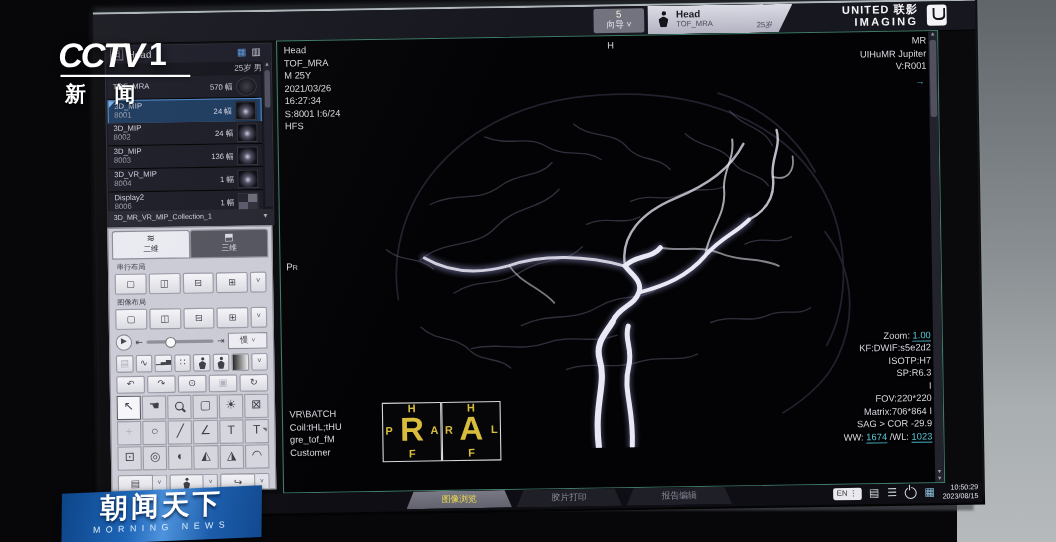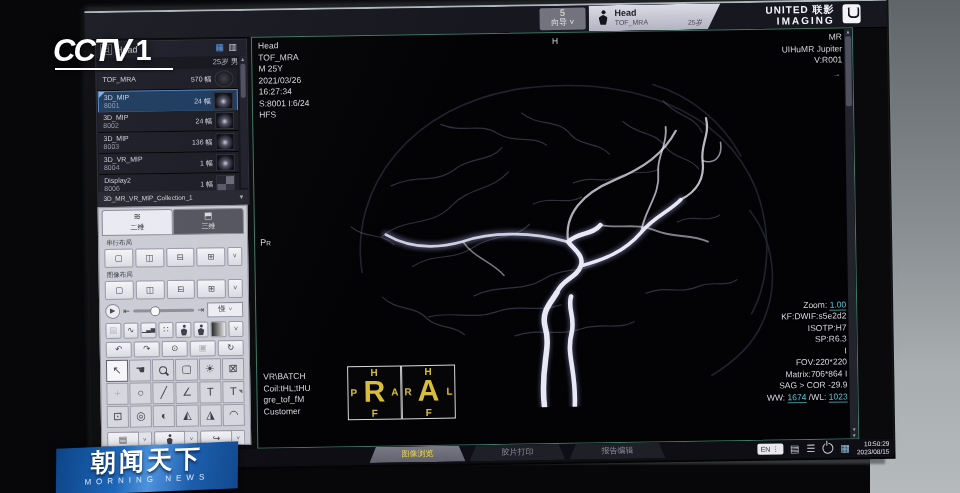--- a/index.html
+++ b/index.html
@@ -457,19 +457,20 @@
 
     <div class="sheen"></div>
   </div>
 
   <div id="cctv">
     <div class="row1">
       <span class="cctv">CCTV</span>
       <span class="n13">1</span>
     </div>
     <div class="rule"></div>
+    <div class="sub">新闻</div>
   </div>
 
   <div id="banner">
     <div class="t">朝闻天下</div>
     <div class="s">MORNING NEWS</div>
   </div>
 </div>
 
 </body></html>

